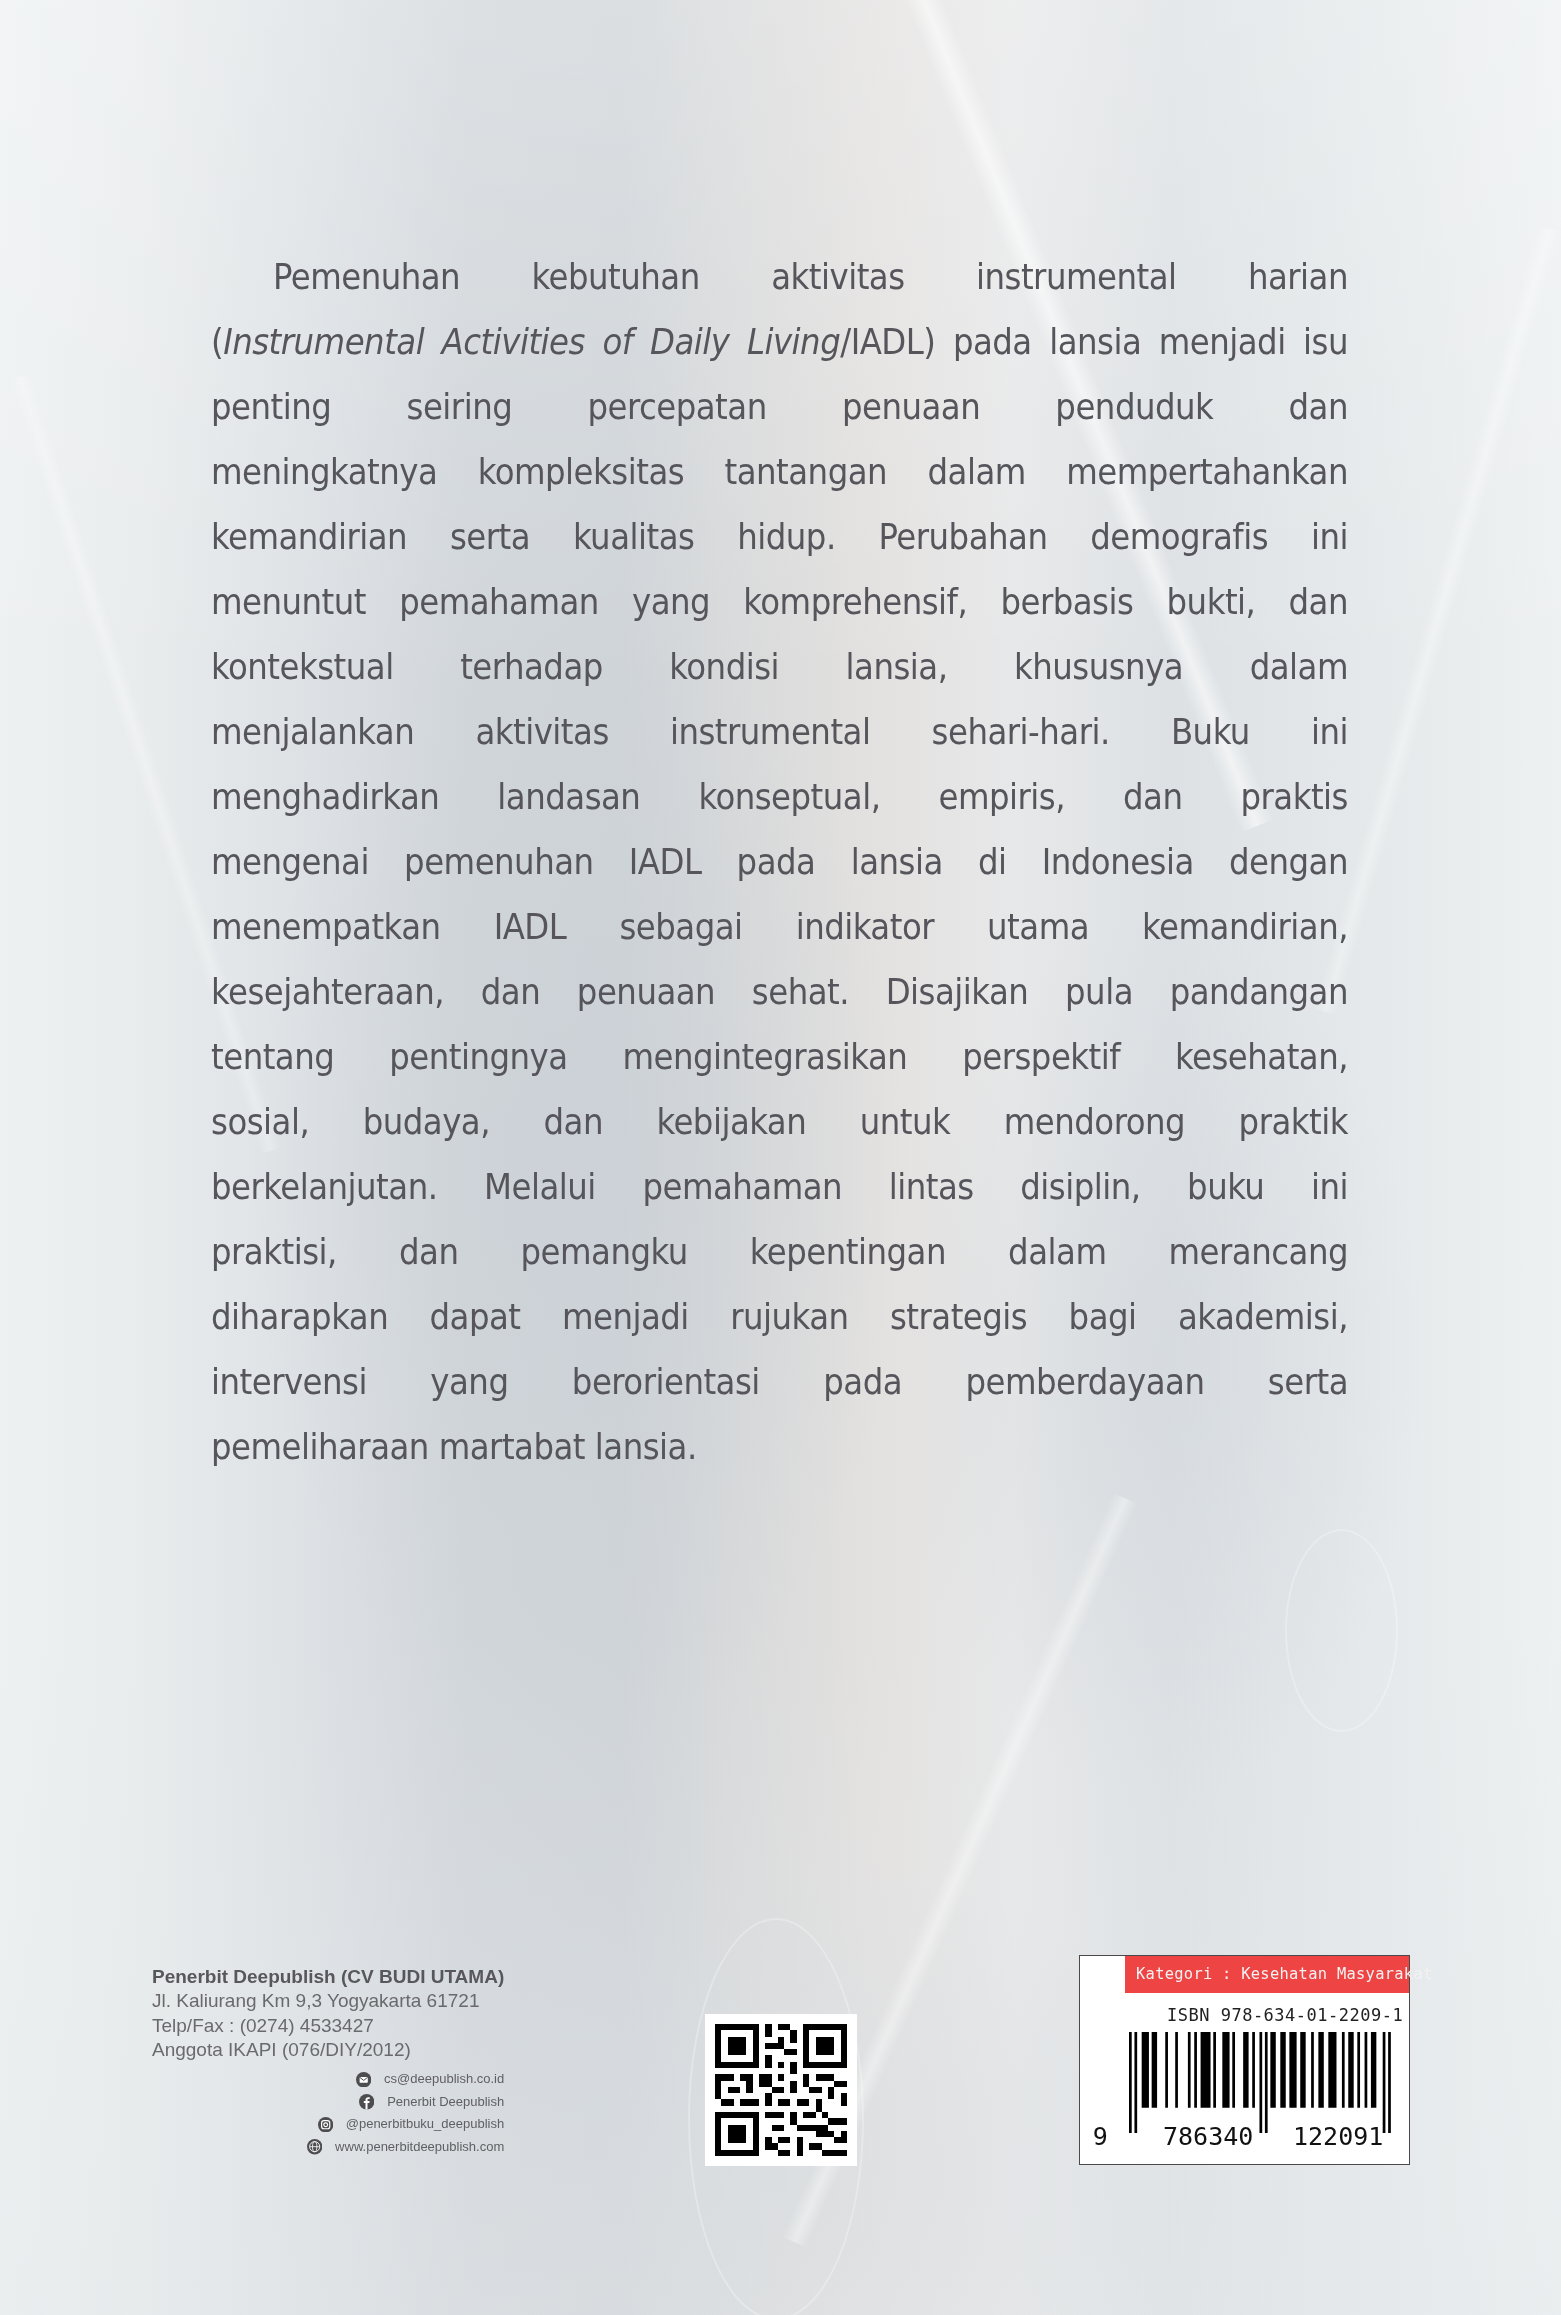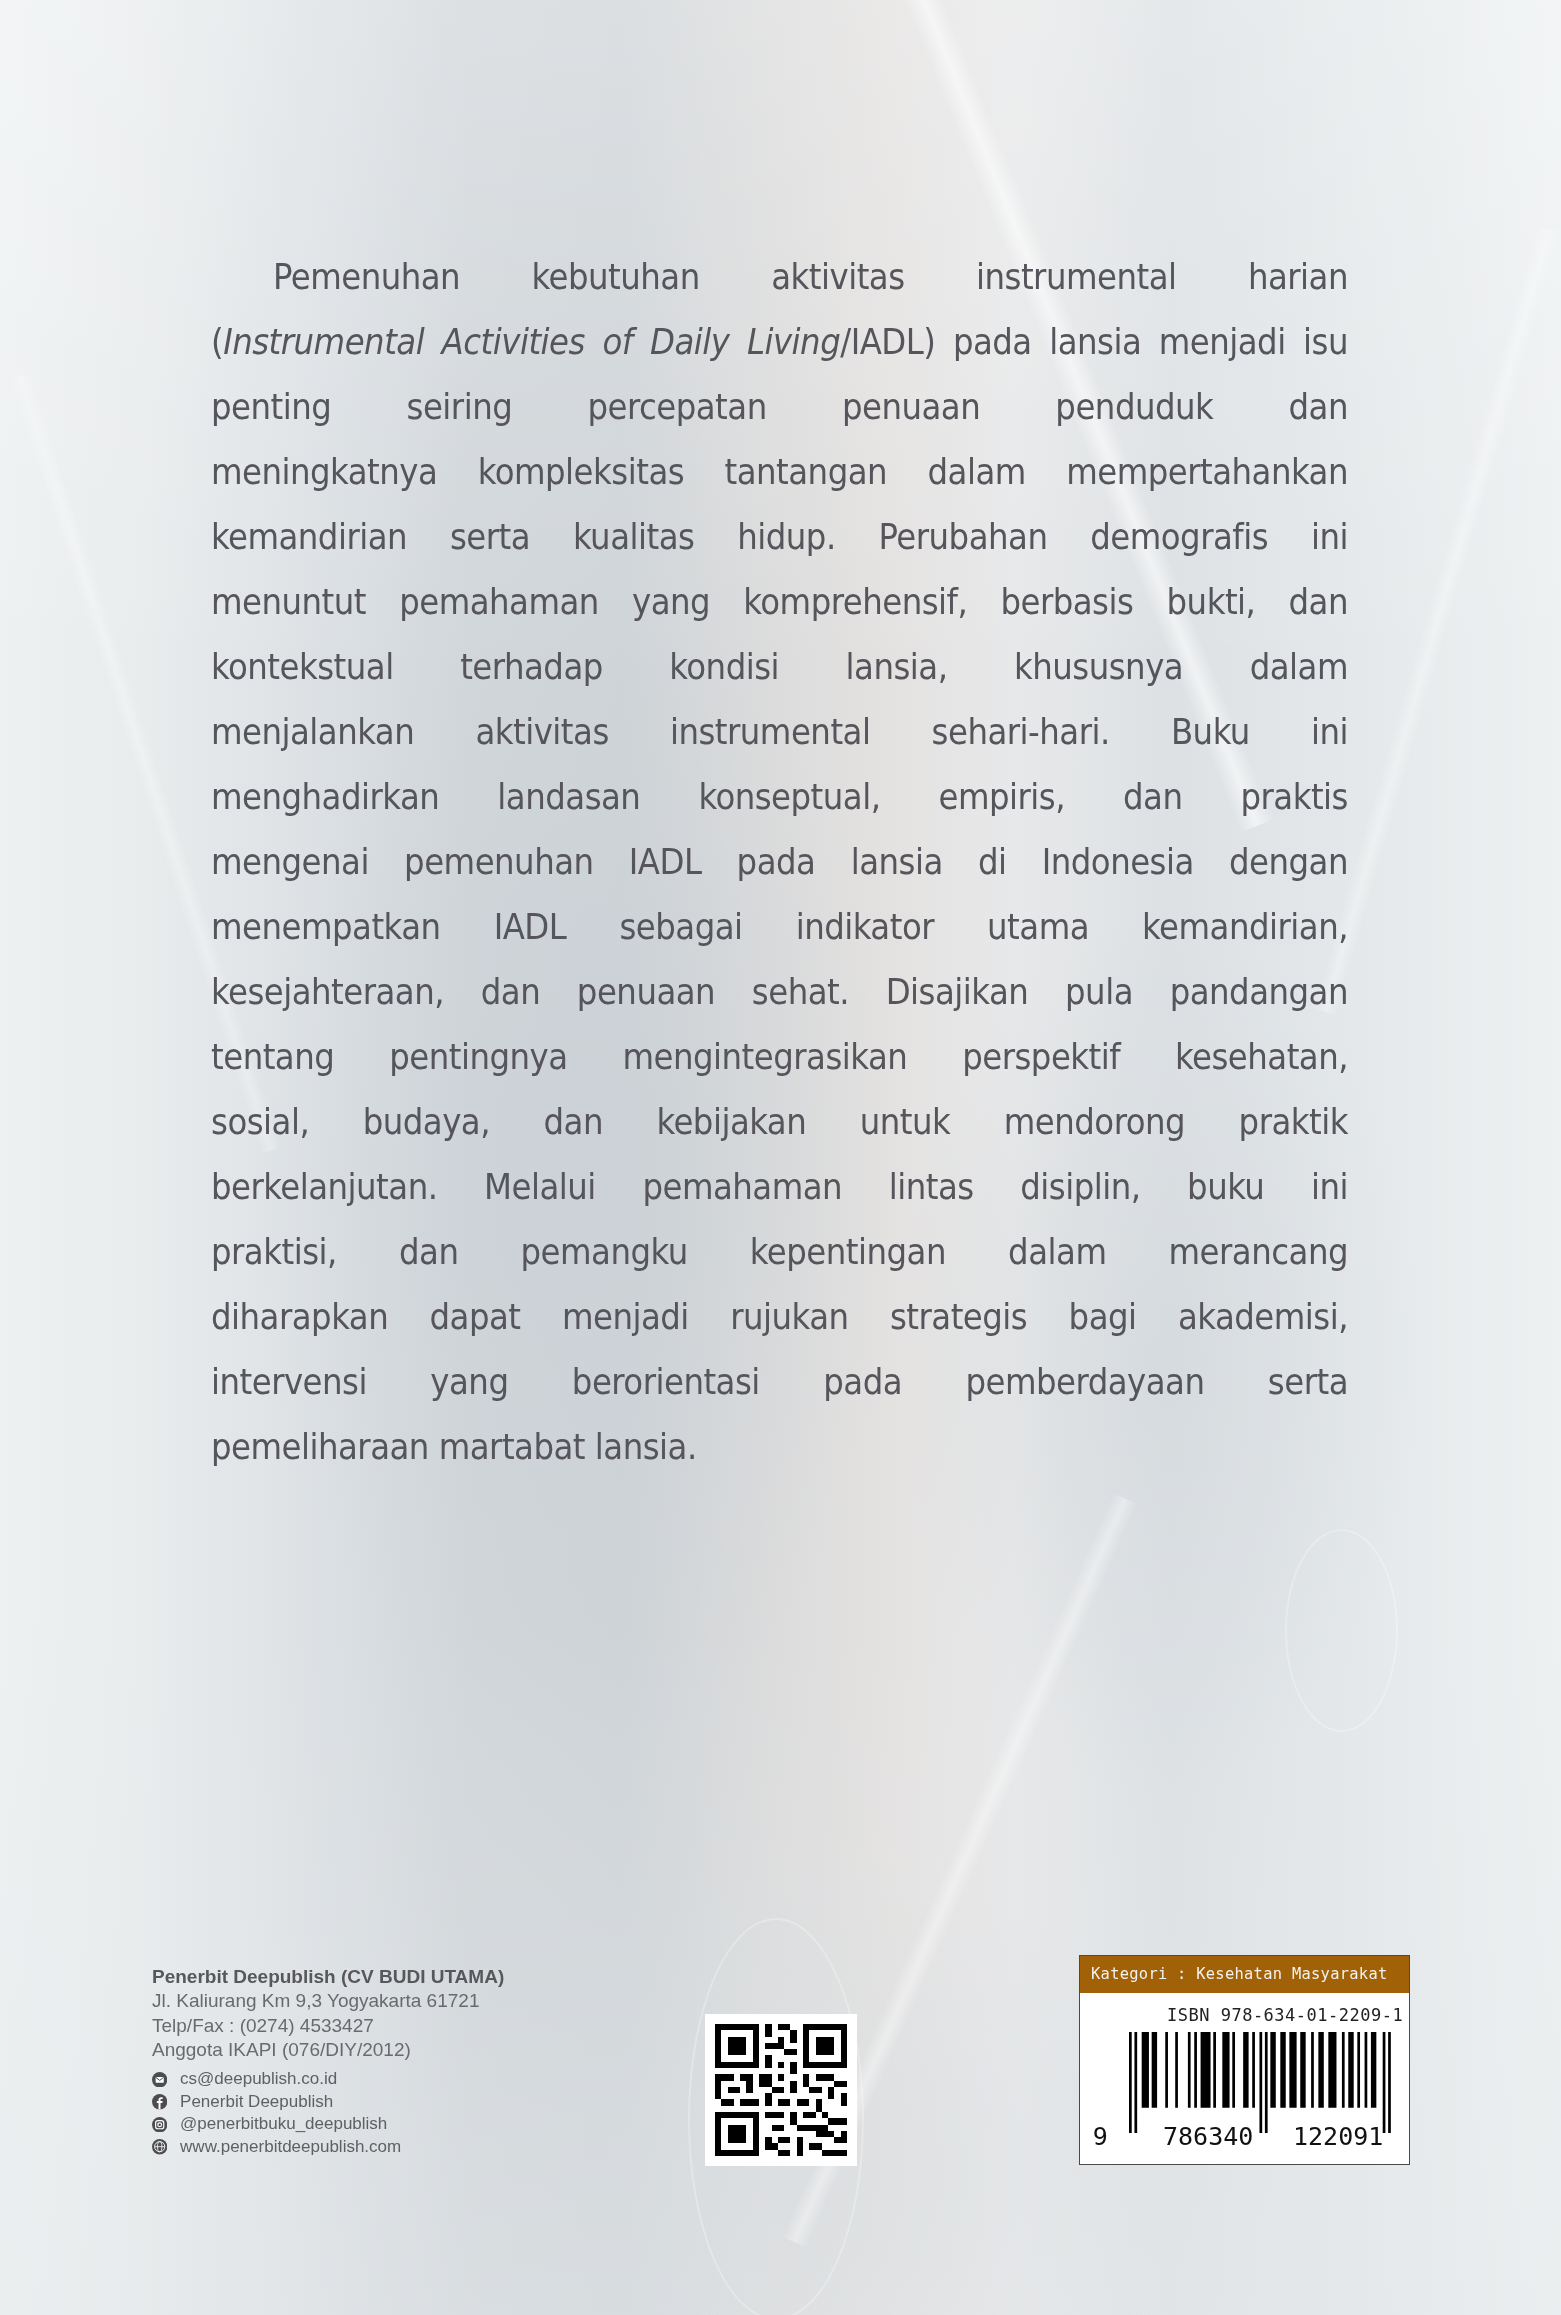--- a/index.html
+++ b/index.html
@@ -49,42 +49,43 @@
 
   .publisher {
     position: absolute; left: 152px; top: 1965px;
     color: #6a6a6e; font-family: "Liberation Sans", sans-serif;
     font-size: 19px; line-height: 24.4px;
   }
   .publisher .name { font-weight: bold; color: #58585c; }
   .contacts { margin-top: 5.4px; }
   .contact {
     display: flex; align-items: center; height: 22.6px;
-    font-size: 17px; line-height: 22.6px; color: #606064;
+    font-size: 13px; line-height: 22.6px; color: #606064; justify-content: flex-end;
   }
   .contact .ico {
     width: 15.4px; height: 15.4px; margin-right: 12.7px; flex: none;
     display: inline-flex; align-items: center; justify-content: center;
   }
 
   .qr {
     position: absolute; left: 705px; top: 2014px; width: 152px; height: 152px;
     background: #fff; box-sizing: border-box; padding: 10px;
   }
   .qr svg { width: 132px; height: 132px; display: block; }
 
   .isbn-box {
     position: absolute; left: 1079px; top: 1955px; width: 331px; height: 210px;
     background: #fff; border: 1.8px solid #4a4a4a; box-sizing: border-box;
     font-family: "DejaVu Sans Mono", monospace;
   }
   .isbn-box .cat {
-    height: 37px; background: #a16207; color: #f2f2f2;
+    height: 37px; background: #ef4444; color: #f2f2f2;
     font-size: 15.4px; line-height: 37px; padding-left: 11px; white-space: nowrap;
     letter-spacing: 0.3px;
+    margin-left: 45px;
   }
   .isbn-box .isbn {
     position: absolute; left: 87px; top: 49px; font-size: 17px; color: #222;
     letter-spacing: 0.5px; white-space: nowrap; font-stretch: condensed;
   }
   .isbn-box .bars {
     position: absolute; left: 49px; top: 76px; width: 270px; height: 101px;
   }
   .isbn-box .digits {
     position: absolute; top: 167px; font-size: 25px; color: #111; line-height: 27px;

